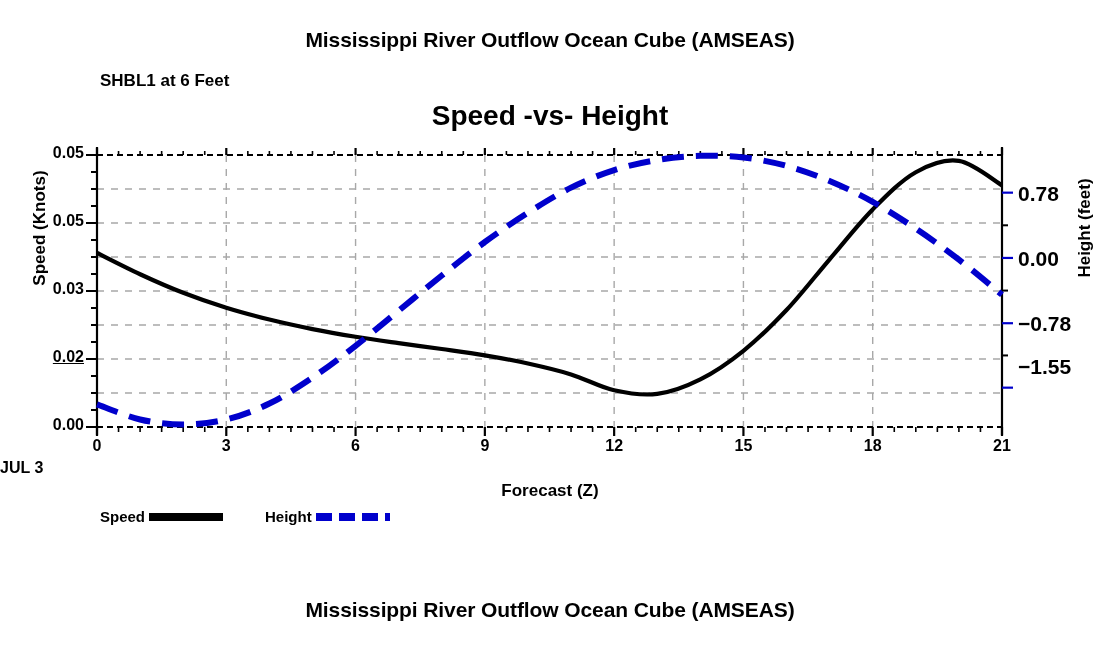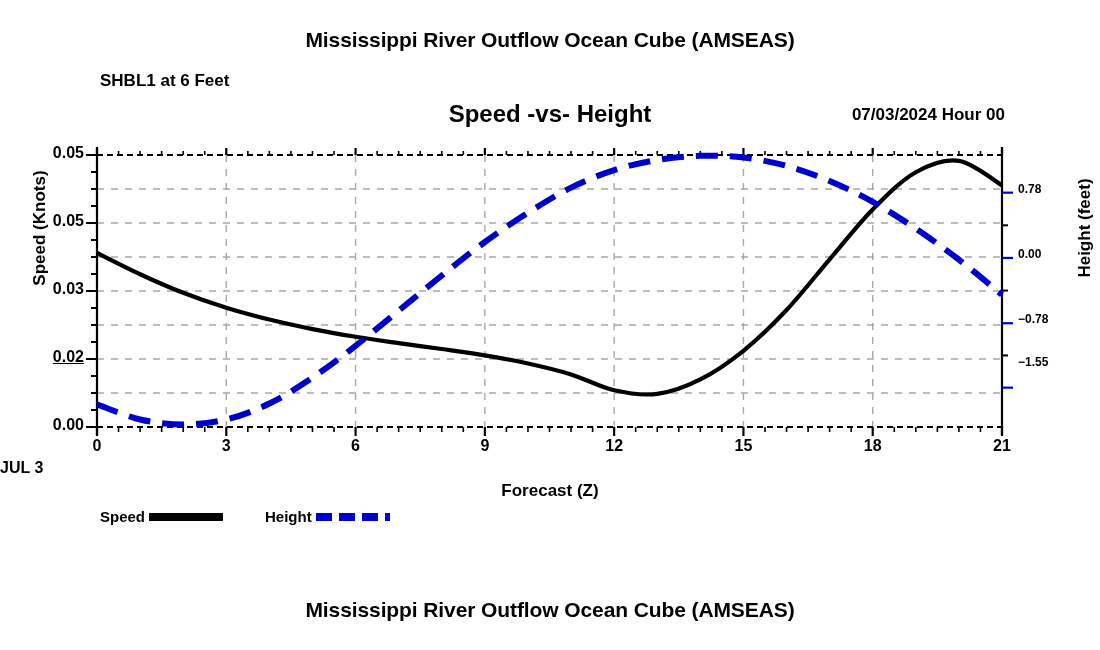--- a/index.html
+++ b/index.html
@@ -43,21 +43,21 @@
   }
   #hdr-station { top: 71px; }
   #hdr-coords  { top: 105px; }
 
   #subtitle {
     position: absolute;
     top: 100px;
     left: 0;
     width: 1100px;
     text-align: center;
-    font-size: 24px;
+    font-size: 28px;
     font-weight: bold;
   }
 
   #hdr-date {
     position: absolute;
     top: 105px;
     right: 95px;
     font-size: 17px;
     font-weight: bold;
     white-space: nowrap;
@@ -100,21 +100,21 @@
     position: absolute;
     right: 1016px;
     font-size: 16px;
     font-weight: bold;
     text-align: right;
     white-space: nowrap;
   }
   .ytick-r {
     position: absolute;
     left: 1018px;
-    font-size: 12px;
+    font-size: 21px;
     font-weight: bold;
     text-align: center;
     white-space: nowrap;
   }
   .xtick {
     position: absolute;
     top: 437px;
     font-size: 16px;
     font-weight: bold;
     text-align: center;
@@ -165,21 +165,20 @@
 </style>
 </head>
 <body>
 
 <div id="stage">
 
   <div class="title-main" id="title-top">Mississippi River Outflow Ocean Cube (AMSEAS)</div>
 
   <div class="hdr-left" id="hdr-station">SHBL1 at 6 Feet</div>
   <div id="subtitle">Speed -vs- Height</div>
-  <div id="hdr-date">07/03/2024 Hour 00</div>
 
   <div id="plotwrap">
     <svg id="plot-svg" width="1100" height="650">
         <g>
           <line x1="97" y1="393" x2="1002" y2="393" stroke="#a8a8a8" stroke-width="1.4" stroke-dasharray="7,7"></line>
           <line x1="97" y1="359" x2="1002" y2="359" stroke="#a8a8a8" stroke-width="1.4" stroke-dasharray="7,7"></line>
           <line x1="97" y1="325" x2="1002" y2="325" stroke="#a8a8a8" stroke-width="1.4" stroke-dasharray="7,7"></line>
           <line x1="97" y1="291" x2="1002" y2="291" stroke="#a8a8a8" stroke-width="1.4" stroke-dasharray="7,7"></line>
           <line x1="97" y1="257" x2="1002" y2="257" stroke="#a8a8a8" stroke-width="1.4" stroke-dasharray="7,7"></line>
           <line x1="97" y1="223" x2="1002" y2="223" stroke="#a8a8a8" stroke-width="1.4" stroke-dasharray="7,7"></line>

